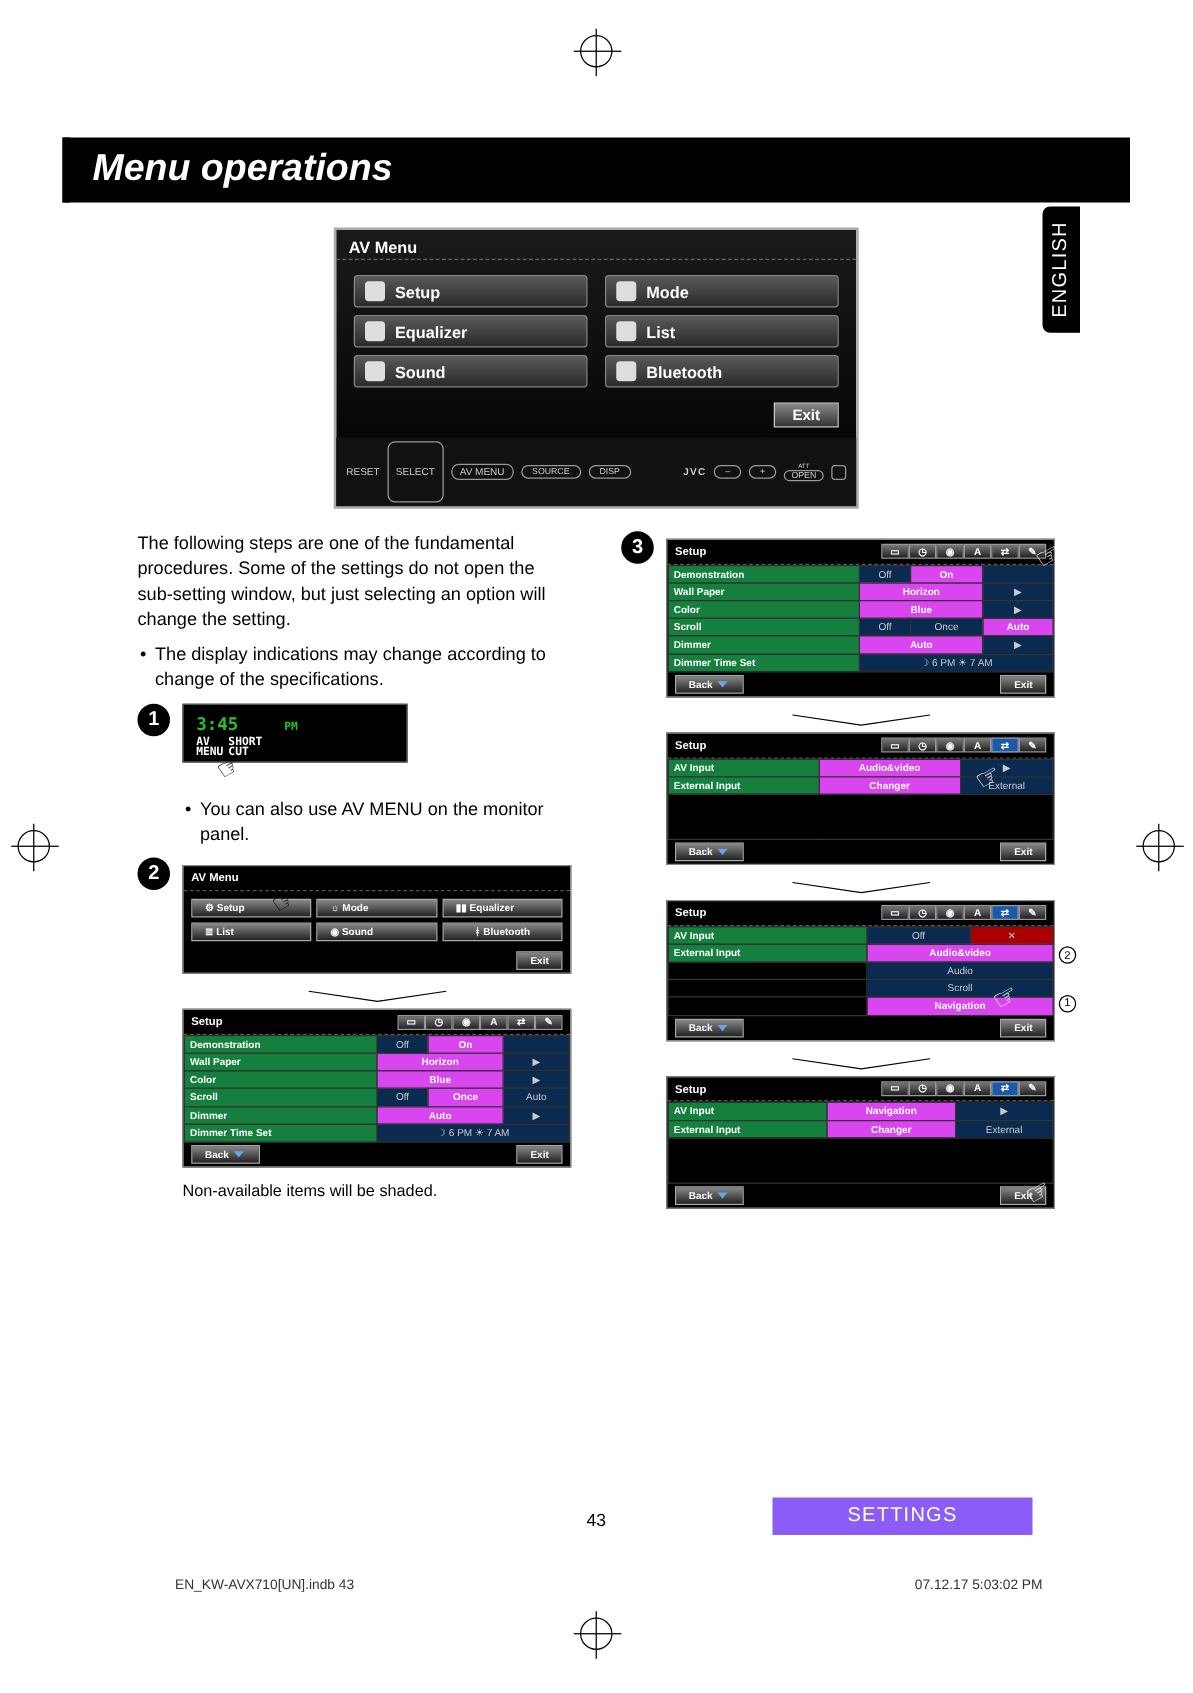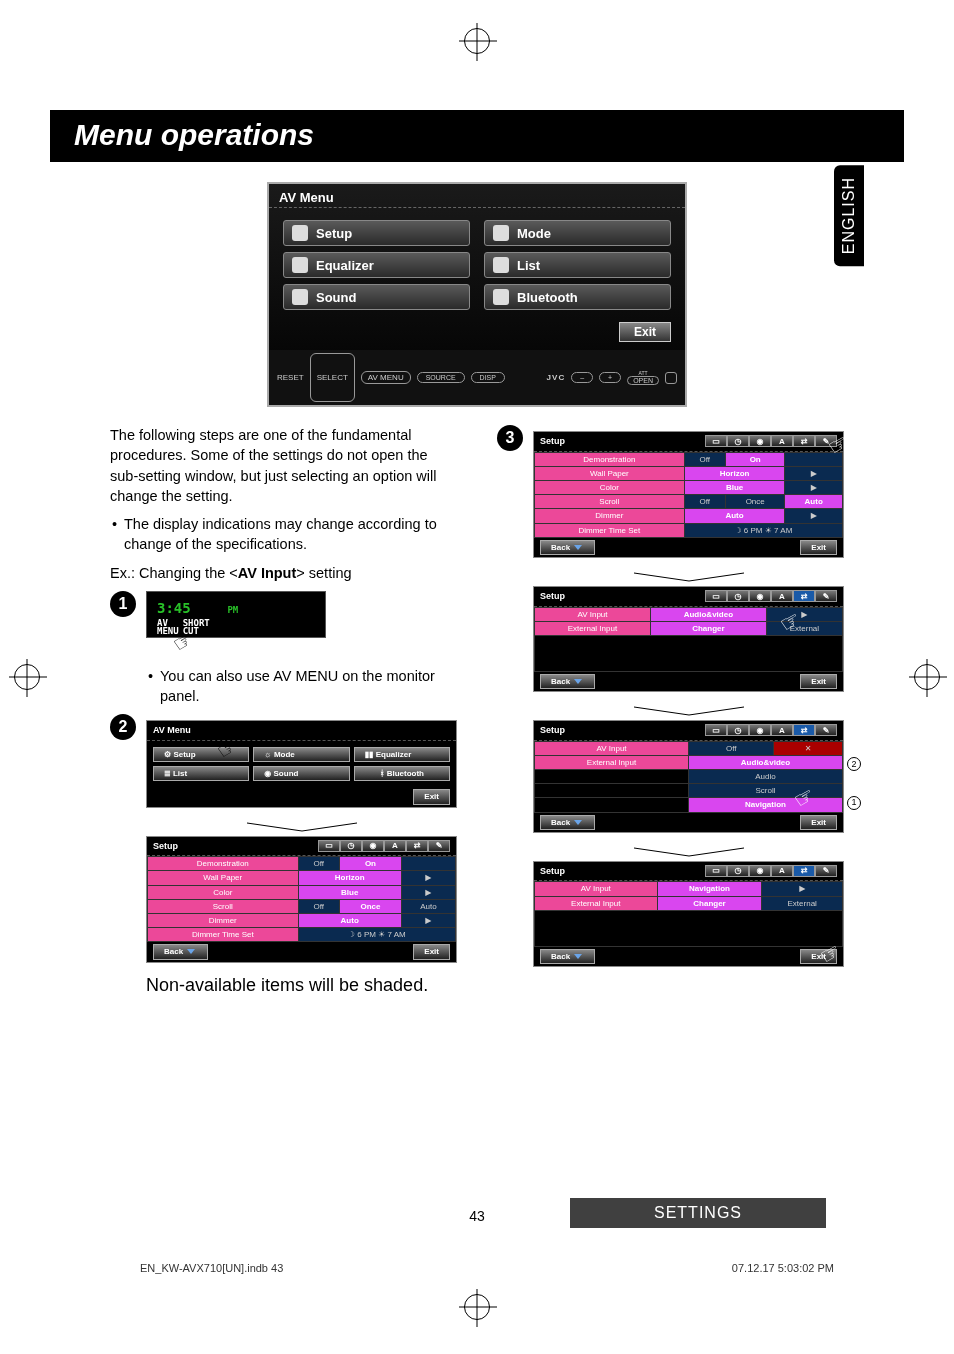--- a/index.html
+++ b/index.html
@@ -154,21 +154,21 @@
     font-weight: bold;
     border-bottom: 1px dashed #555;
     display:flex;
     align-items:center;
     justify-content:space-between;
   }
   .tabrow { display:flex; gap:0; }
   .tab { width:22px;height:12px;background:linear-gradient(#777,#222);border:1px solid #999;display:flex;align-items:center;justify-content:center;font-size:8px; }
   .small-screen table { width: 100%; border-collapse: collapse; font-size: 8px; }
   .small-screen td { border: 1px solid #333; padding: 1px 4px; color:#ccc; }
-  .small-screen td.lab { color: #fff; font-weight: normal; background:#ec4899;text-align:center; }
+  .small-screen td.lab { color: #fff; font-weight: bold; background:#15803d; }
   .small-screen td.val { text-align:center; background:#0a2a50; }
   .small-screen td.sel { background:#d946ef; color:#fff; font-weight:bold; }
   .small-screen .backrow { display:flex; justify-content:space-between; padding:2px 6px; }
   .small-screen .btn {
     background: linear-gradient(#888,#222);
     border: 1px solid #aaa;
     padding: 1px 10px;
     font-weight: bold;
     font-size: 8px;
   }
@@ -185,28 +185,28 @@
     filter: grayscale(1);
   }
   .rel { position: relative; }
 
   .step1-box {
     background:#000; color:#0f8; width:180px; padding:6px 10px 2px; border:1px solid #555; margin-bottom:4px;
     font-family: monospace; font-weight:bold;
   }
   .step1-box .t { color:#28c028; font-size:14px; }
   .step1-box .b { color:#fff; font-size:9px; display:flex; gap:4px;}
-  .caption { font-size: 18px; margin: 4px 0 10px; }
+  .caption { font-size: 13px; margin: 4px 0 10px; }
 
   .footer-bar {
     position:absolute;
     bottom: 86px;
     right: 78px;
-    background:#404040; color:#fff;
-    padding:6px 84px;
+    background:#8b5cf6; color:#fff;
+    padding:6px 60px;
     font-size:16px;
     letter-spacing:1px;
   }
   .page-num {
     position:absolute;
     bottom: 90px;
     left: 50%;
     transform: translateX(-50%);
     font-size: 14px;
   }
@@ -282,23 +282,20 @@
       </span>
       <span style="border:1px solid #999;border-radius:3px;width:12px;height:12px;"></span>
     </div>
   </div>
 
   <div class="columns">
 
     <div class="col">
       <p>The following steps are one of the fundamental procedures. Some of the settings do not open the sub-setting window, but just selecting an option will change the setting.</p>
       <p class="bullet">The display indications may change according to change of the specifications.</p>
-      <p>
-        <span>Ex.: Changing the &lt;</span><b>AV Input</b><span>&gt; setting</span>
-      </p>
 
       <div style="display:flex;gap:10px;align-items:flex-start;margin-top:6px;">
         <span class="step-num">1</span>
         <div class="rel">
           <div class="step1-box">
             <div><span class="t">3:45</span> <span style="color:#28c028;font-size:9px;padding-left:28px;">PM</span></div>
             <div class="b">
               <span style="display:inline-block;line-height:0.9;">
                 <span>AV</span><br>
                 <span>MENU</span>

